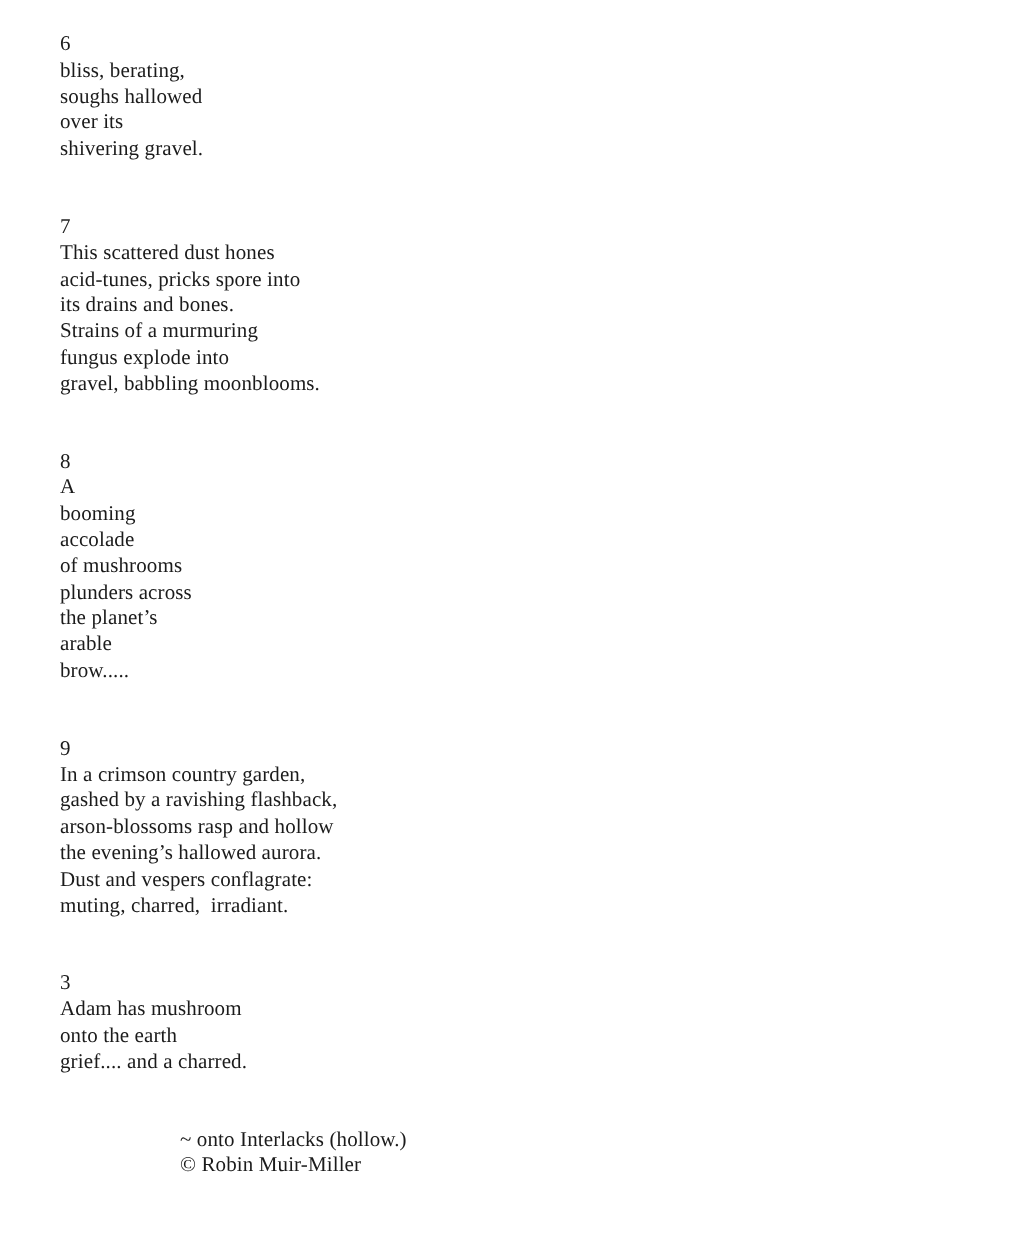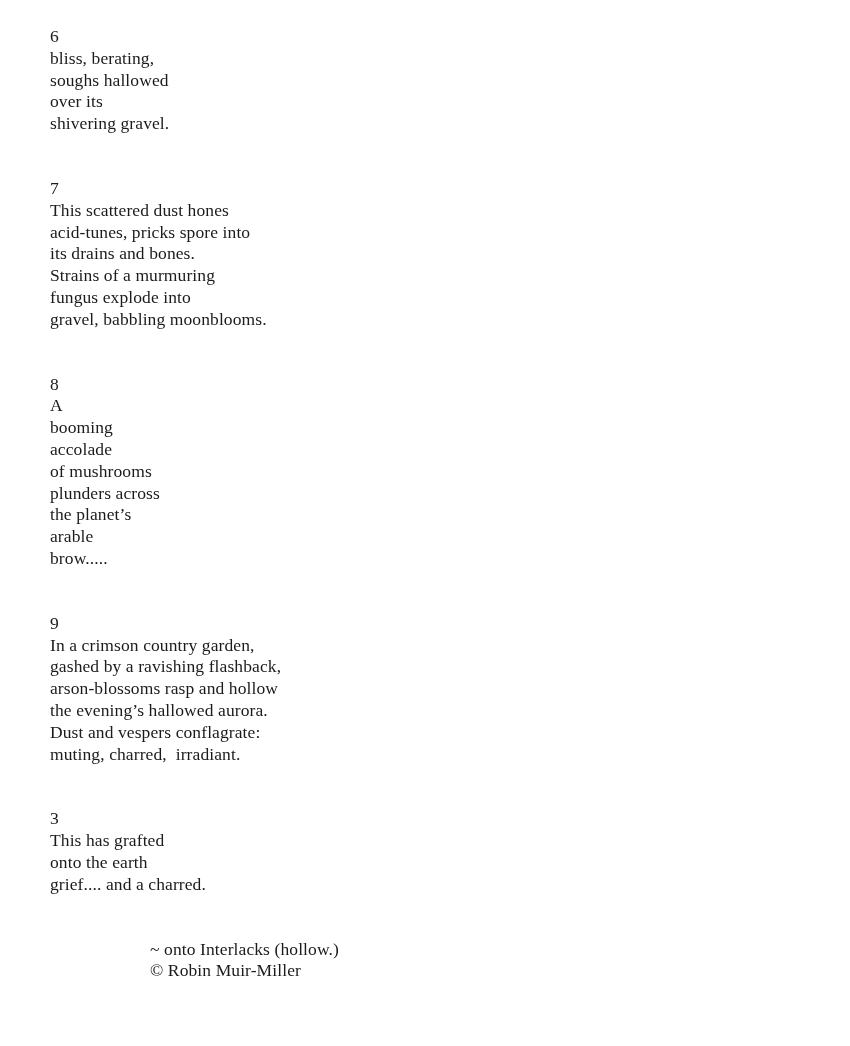--- a/index.html
+++ b/index.html
@@ -76,21 +76,21 @@
   <div class="line">In a crimson country garden,</div>
         <div class="line">gashed by a ravishing flashback,</div>
         <div class="line">arson-blossoms rasp and hollow</div>
         <div class="line">the evening’s hallowed aurora.</div>
         <div class="line">Dust and vespers conflagrate:</div>
         <div class="line">muting, charred,  irradiant.</div>
       </div>
 
   <div class="stanza">
     <div class="line stanza-number">3</div>
-  <div class="line">This has grafted</div>
+  <div class="line">Adam has mushroom</div>
         <div class="line">onto the earth</div>
         <div class="line">grief.... and a charred.</div>
       </div>
 </div>
   <div class="attribution">
     <div class="line"><span>~ onto </span><span class="italic">Interlacks</span><span> (hollow.)</span></div>
     <div class="line">© Robin Muir-Miller</div>
   </div>
 </div>
 

